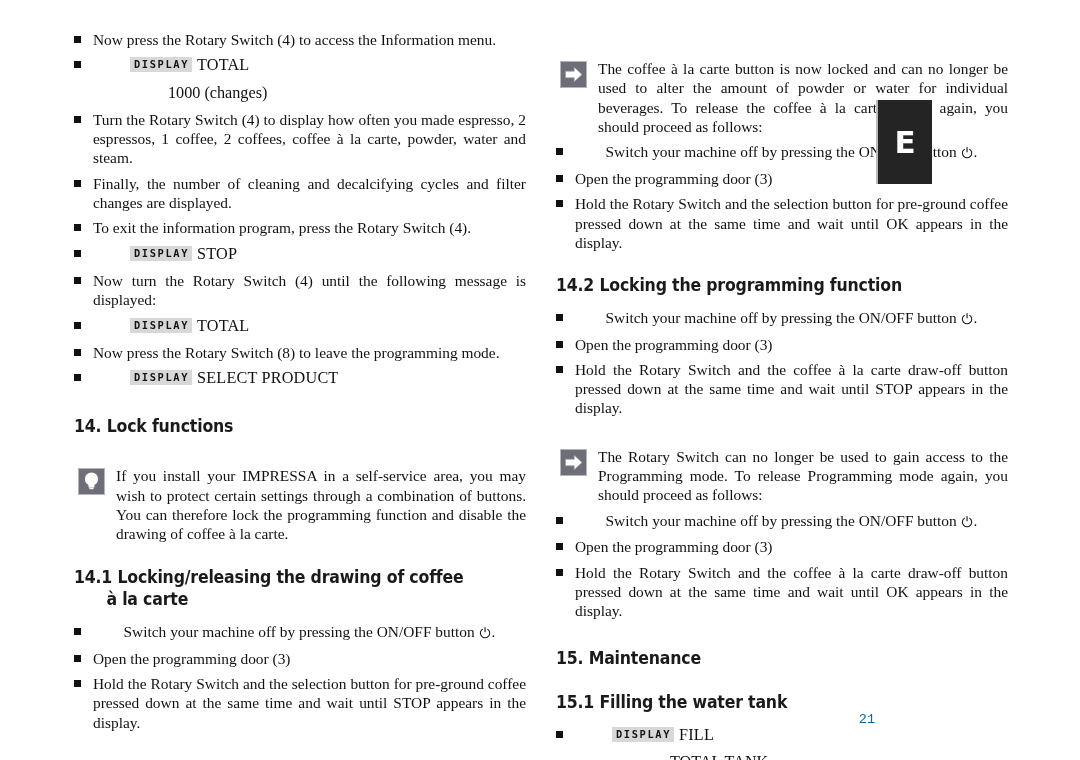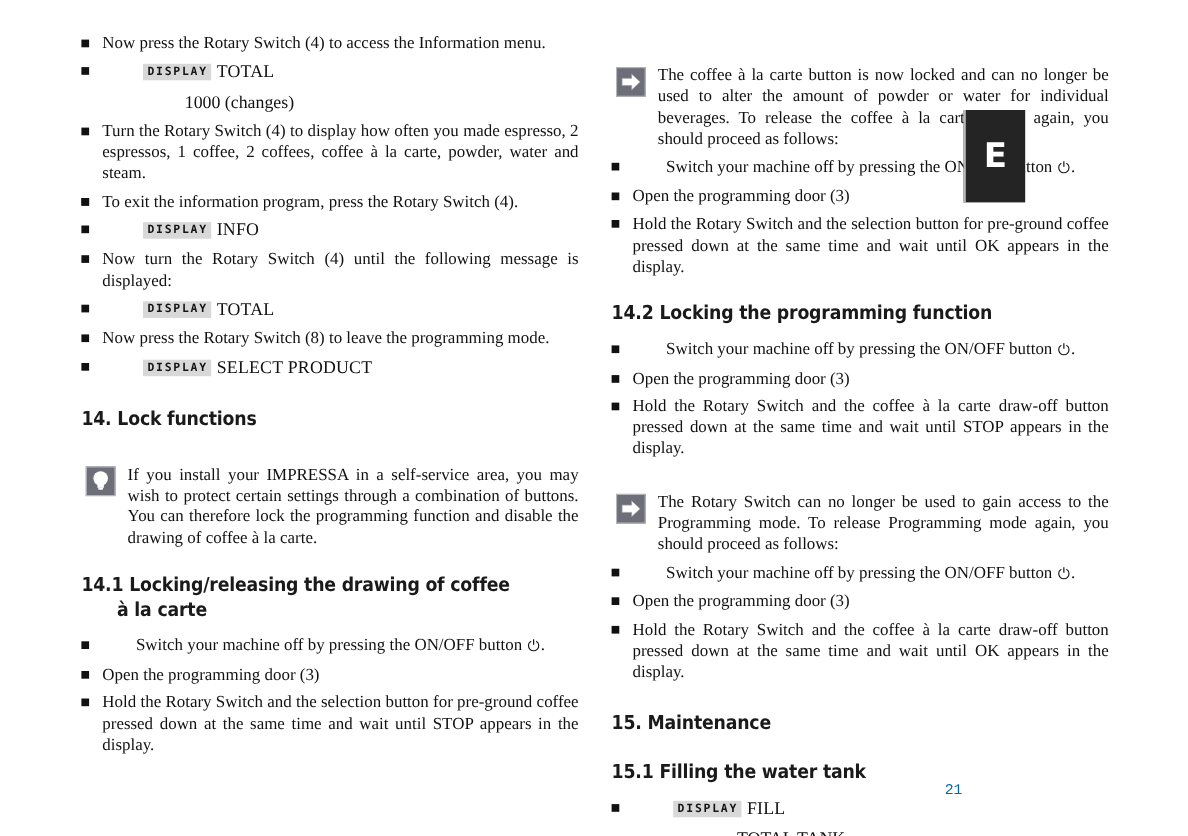--- a/index.html
+++ b/index.html
@@ -176,23 +176,23 @@
 </head>
 <body>
 
 <div class="page">
 
   <div class="col col-left">
       <div class="item"><span class="bullet"></span><span>Now press the Rotary Switch (4) to access the Information menu.</span></div>
       <div class="disp-row"><span class="bullet"></span><span class="badge">DISPLAY</span><span class="disp-val">TOTAL</span></div>
       <div class="disp-sub">1000 (changes)</div>
       <div class="item"><span class="bullet"></span><span>Turn the Rotary Switch (4) to display how often you made espresso, 2 espressos, 1 coffee, 2 coffees, coffee à la carte, powder, water and steam.</span></div>
-      <div class="item"><span class="bullet"></span></div>
+      <div class="item"><span class="bullet"></span><span>Finally, the number of cleaning and decalcifying cycles and filter changes are displayed.</span></div>
       <div class="item"><span class="bullet"></span><span>To exit the information program, press the Rotary Switch (4).</span></div>
-      <div class="disp-row"><span class="bullet"></span><span class="badge">DISPLAY</span><span class="disp-val">INFO</span></div>
+      <div class="disp-row"><span class="bullet"></span><span class="badge">DISPLAY</span><span class="disp-val">STOP</span></div>
       <div class="item"><span class="bullet"></span><span>Now turn the Rotary Switch (4) until the following message is displayed:</span></div>
       <div class="disp-row"><span class="bullet"></span><span class="badge">DISPLAY</span><span class="disp-val">TOTAL</span></div>
       <div class="item"><span class="bullet"></span><span>Now press the Rotary Switch (8) to leave the programming mode.</span></div>
       <div class="disp-row"><span class="bullet"></span><span class="badge">DISPLAY</span><span class="disp-val">SELECT PRODUCT</span></div>
       <h2 class="heading h-gap-big"><span>14. Lock functions</span></h2>
       <div class="note"><span class="note-icon">
           <svg width="25" height="25" viewBox="0 0 25 25">
             <circle cx="12.5" cy="10" r="6.6" fill="#ffffff"></circle>
             <rect x="9.6" y="15.4" width="5.8" height="3.1" fill="#ffffff"></rect>
             <rect x="10.4" y="18.6" width="4.2" height="1.6" fill="#ffffff"></rect>

